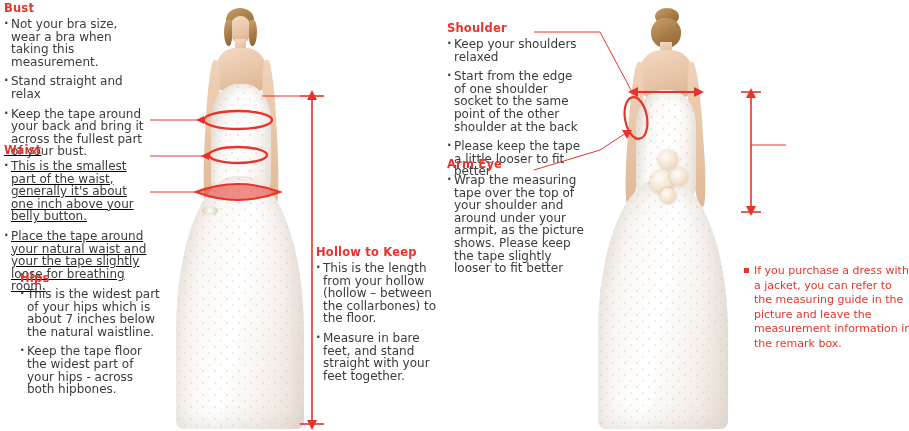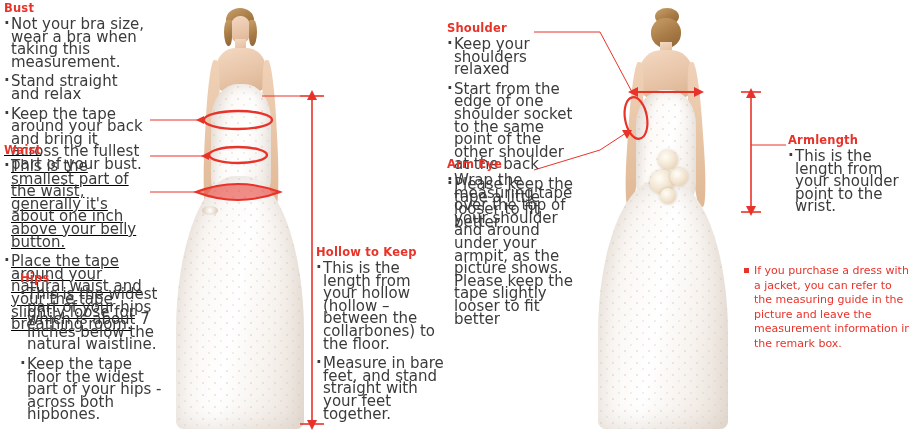--- a/index.html
+++ b/index.html
@@ -27,21 +27,21 @@
   .heading {
     color: #e8332a;
     font-size: 11.5px;
     font-weight: bold;
     letter-spacing: .2px;
     margin: 0 0 3px 0;
     line-height: 13px;
   }
   .para {
     color: #3b3b3b;
-    font-size: 15px;
+    font-size: 12px;
     line-height: 12.6px;
     margin: 0 0 7px 0;
     padding-left: 7px;
     position: relative;
   }
   .para:last-child { margin-bottom: 0; }
   .para::before {
     content: "\00b7";
     position: absolute;
     left: 0;
@@ -250,22 +250,18 @@
     <p class="para">Keep your shoulders relaxed</p>
     <p class="para">Start from the edge of one shoulder socket to the same point of the other shoulder at the back</p>
     <p class="para">Please keep the tape a little looser to fit better</p>
   </div>
 
   <div class="block" style="left:447px; top:158px; width:140px;">
     <div class="heading">Arm Eye</div>
     <p class="para">Wrap the measuring tape over the top of your shoulder and around under your armpit, as the picture shows. Please keep the tape slightly looser to fit better</p>
   </div>
 
-  <div class="block" style="left:788px; top:134px; width:118px;">
-    <div class="heading">Armlength</div>
-    <p class="para">This is the length from your shoulder point to the wrist.</p>
-  </div>
 
   <div class="remark" style="left:744px; top:264px; width:158px;">
     <span>If you purchase a dress with a jacket, you can refer to the measuring guide in the picture and leave the measurement information in the remark box.</span>
   </div>
 
 </div>
 
 </body></html>

